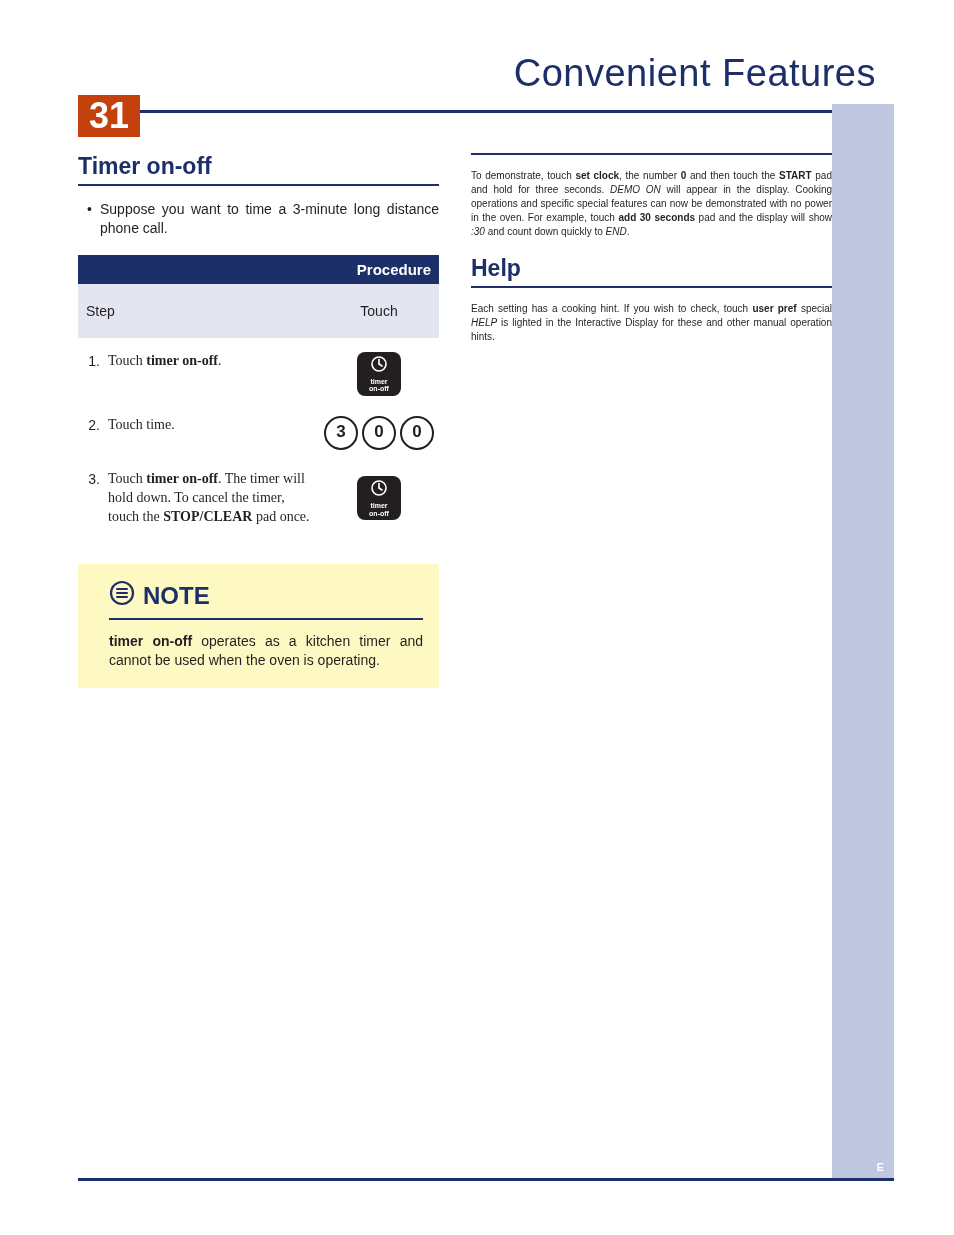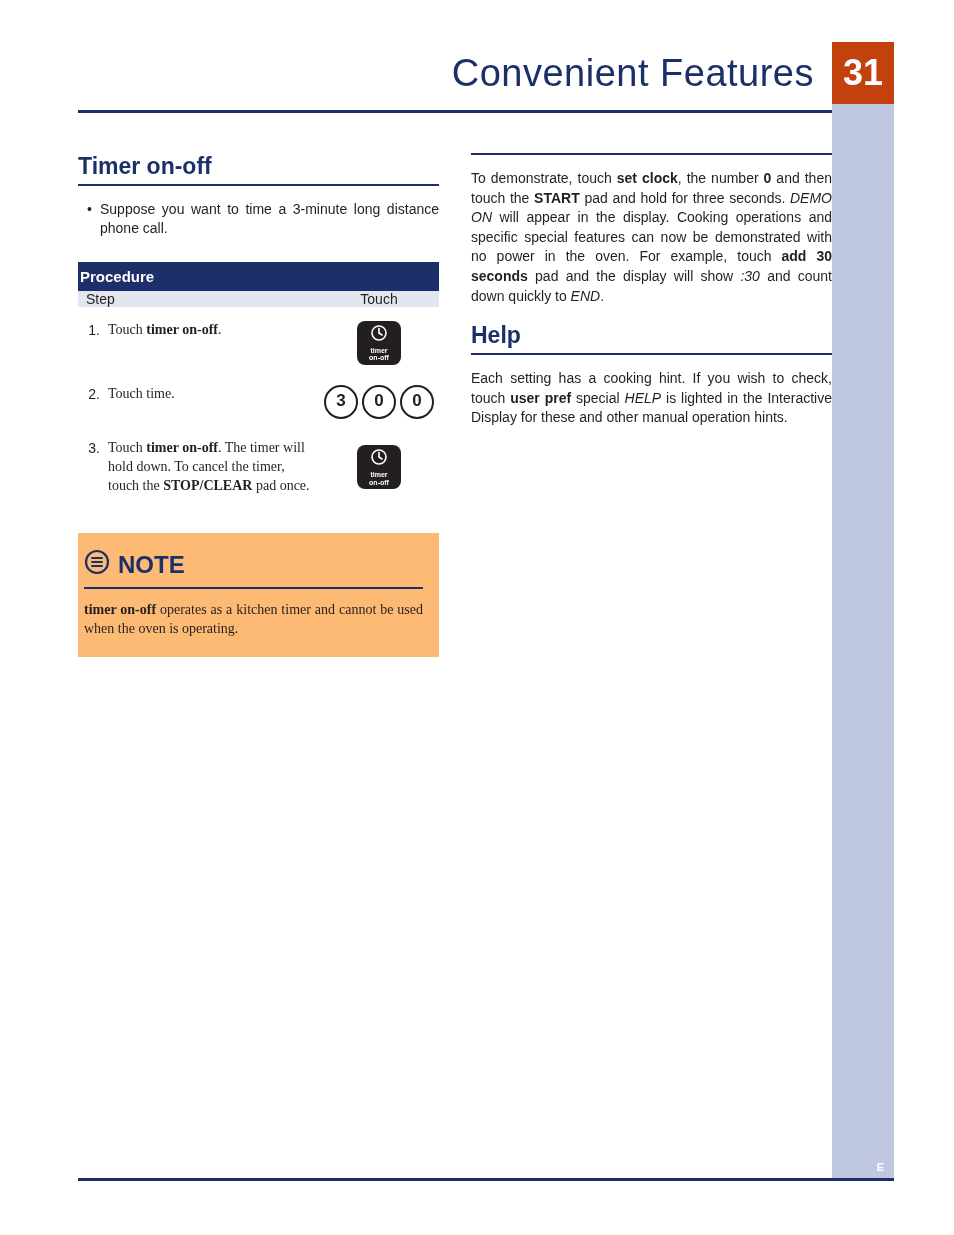--- a/index.html
+++ b/index.html
@@ -15,20 +15,21 @@
     padding: 42px 60px 0 78px;
     position: relative;
     height: 100%;
   }
   .header-row {
     display: flex;
     align-items: stretch;
     height: 62px;
     margin-bottom: 6px;
     position: relative;
+    flex-direction: column;
   }
   .header-title {
     flex: 1;
     font-size: 38px;
     font-weight: 300;
     color: #1c2f68;
     text-align: right;
     padding-right: 18px;
     padding-top: 10px;
     letter-spacing: 0.5px;
@@ -75,47 +76,47 @@
   }
   .section-rule {
     border: none;
     border-top: 2px solid #1c2f68;
     margin-bottom: 14px;
   }
   .intro {
     font-size: 14px;
     line-height: 1.35;
     text-align: justify;
-    margin-bottom: 24px;
+    margin-bottom: 17px;
     padding-left: 22px;
     position: relative;
   }
   .intro::before {
     content: "•";
     position: absolute;
     left: 9px;
     top: 0;
     font-size: 14px;
   }
   .proc-table {
     width: 100%;
     border-spacing: 0;
   }
   .proc-header {
     background: #1c2f68;
     color: #ffffff;
-    text-align: left;
+    text-align: right;
     font-size: 15px;
     font-weight: 700;
-    padding: 6px 2px;
+    padding: 6px 8px;
   }
   .proc-subheader td {
     background: #e3e5f1;
     font-size: 14px;
-    padding: 0 8px;
+    padding: 19px 8px;
     color: #231f20;
   }
   .proc-subheader td:last-child { text-align: center; }
   .proc-row td {
     font-size: 14px;
     padding: 14px 4px 6px 4px;
     vertical-align: middle;
     line-height: 1.35;
   }
   .proc-row td:first-child { width: 26px; vertical-align: top; text-align: right; padding-right: 4px;}
@@ -144,46 +145,45 @@
     height: 34px;
     border: 2px solid #231f20;
     border-radius: 50%;
     display: inline-flex;
     align-items: center;
     justify-content: center;
     font-size: 17px;
     font-weight: 700;
   }
   .note-block {
-    background: #fdba74;
-    padding: 16px 16px 18px 6px;
+    background: #fef9c3;
+    padding: 16px 16px 18px 31px;
     margin-top: 32px;
   }
   .note-head {
     display: flex;
     align-items: center;
     gap: 8px;
     color: #1c2f68;
     font-size: 24px;
     font-weight: 700;
     padding-bottom: 6px;
   }
   .note-rule {
     border: none;
     border-top: 2px solid #1c2f68;
     margin: 0 0 12px 0;
   }
   .note-body {
     font-size: 14px;
     line-height: 1.35;
     text-align: justify;
-    font-family: Liberation Serif, serif;
   }
   .para {
-    font-size: 14px;
+    font-size: 10px;
     line-height: 1.4;
     text-align: justify;
     margin-bottom: 12px;
   }
   .bold { font-weight: 700; }
   .italic { font-style: italic; }
   .footer-rule {
     position: absolute;
     left: 78px;
     right: 60px;

